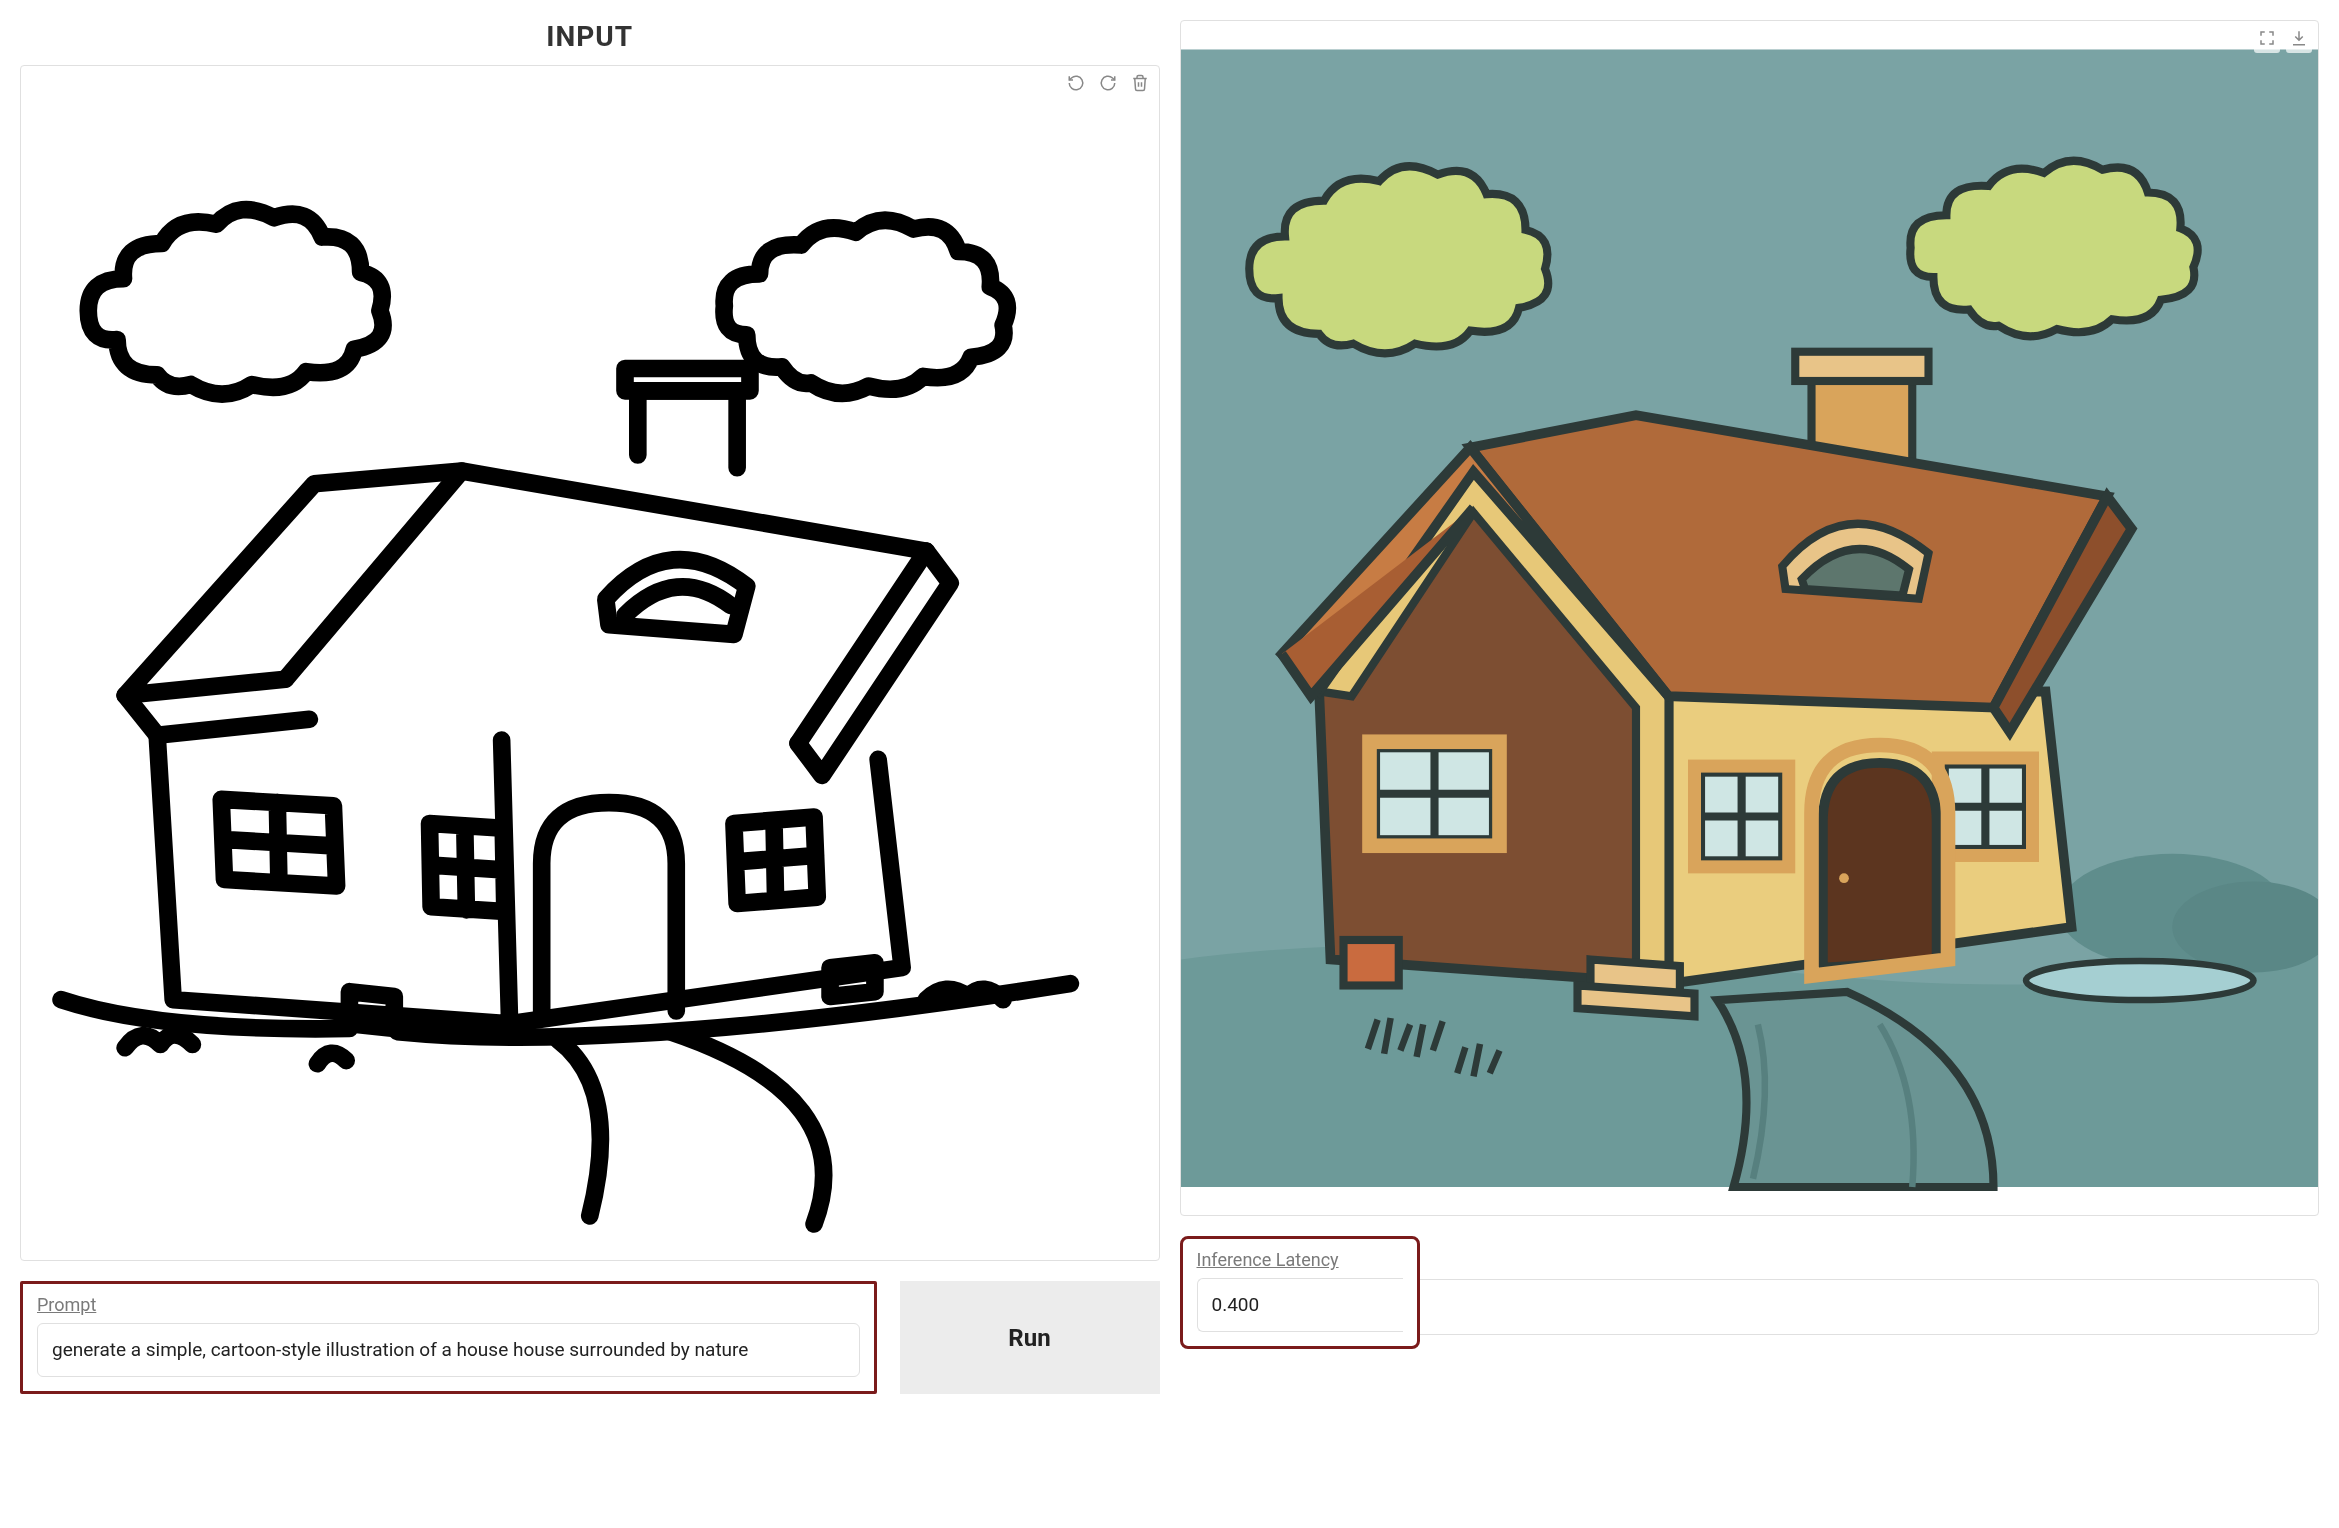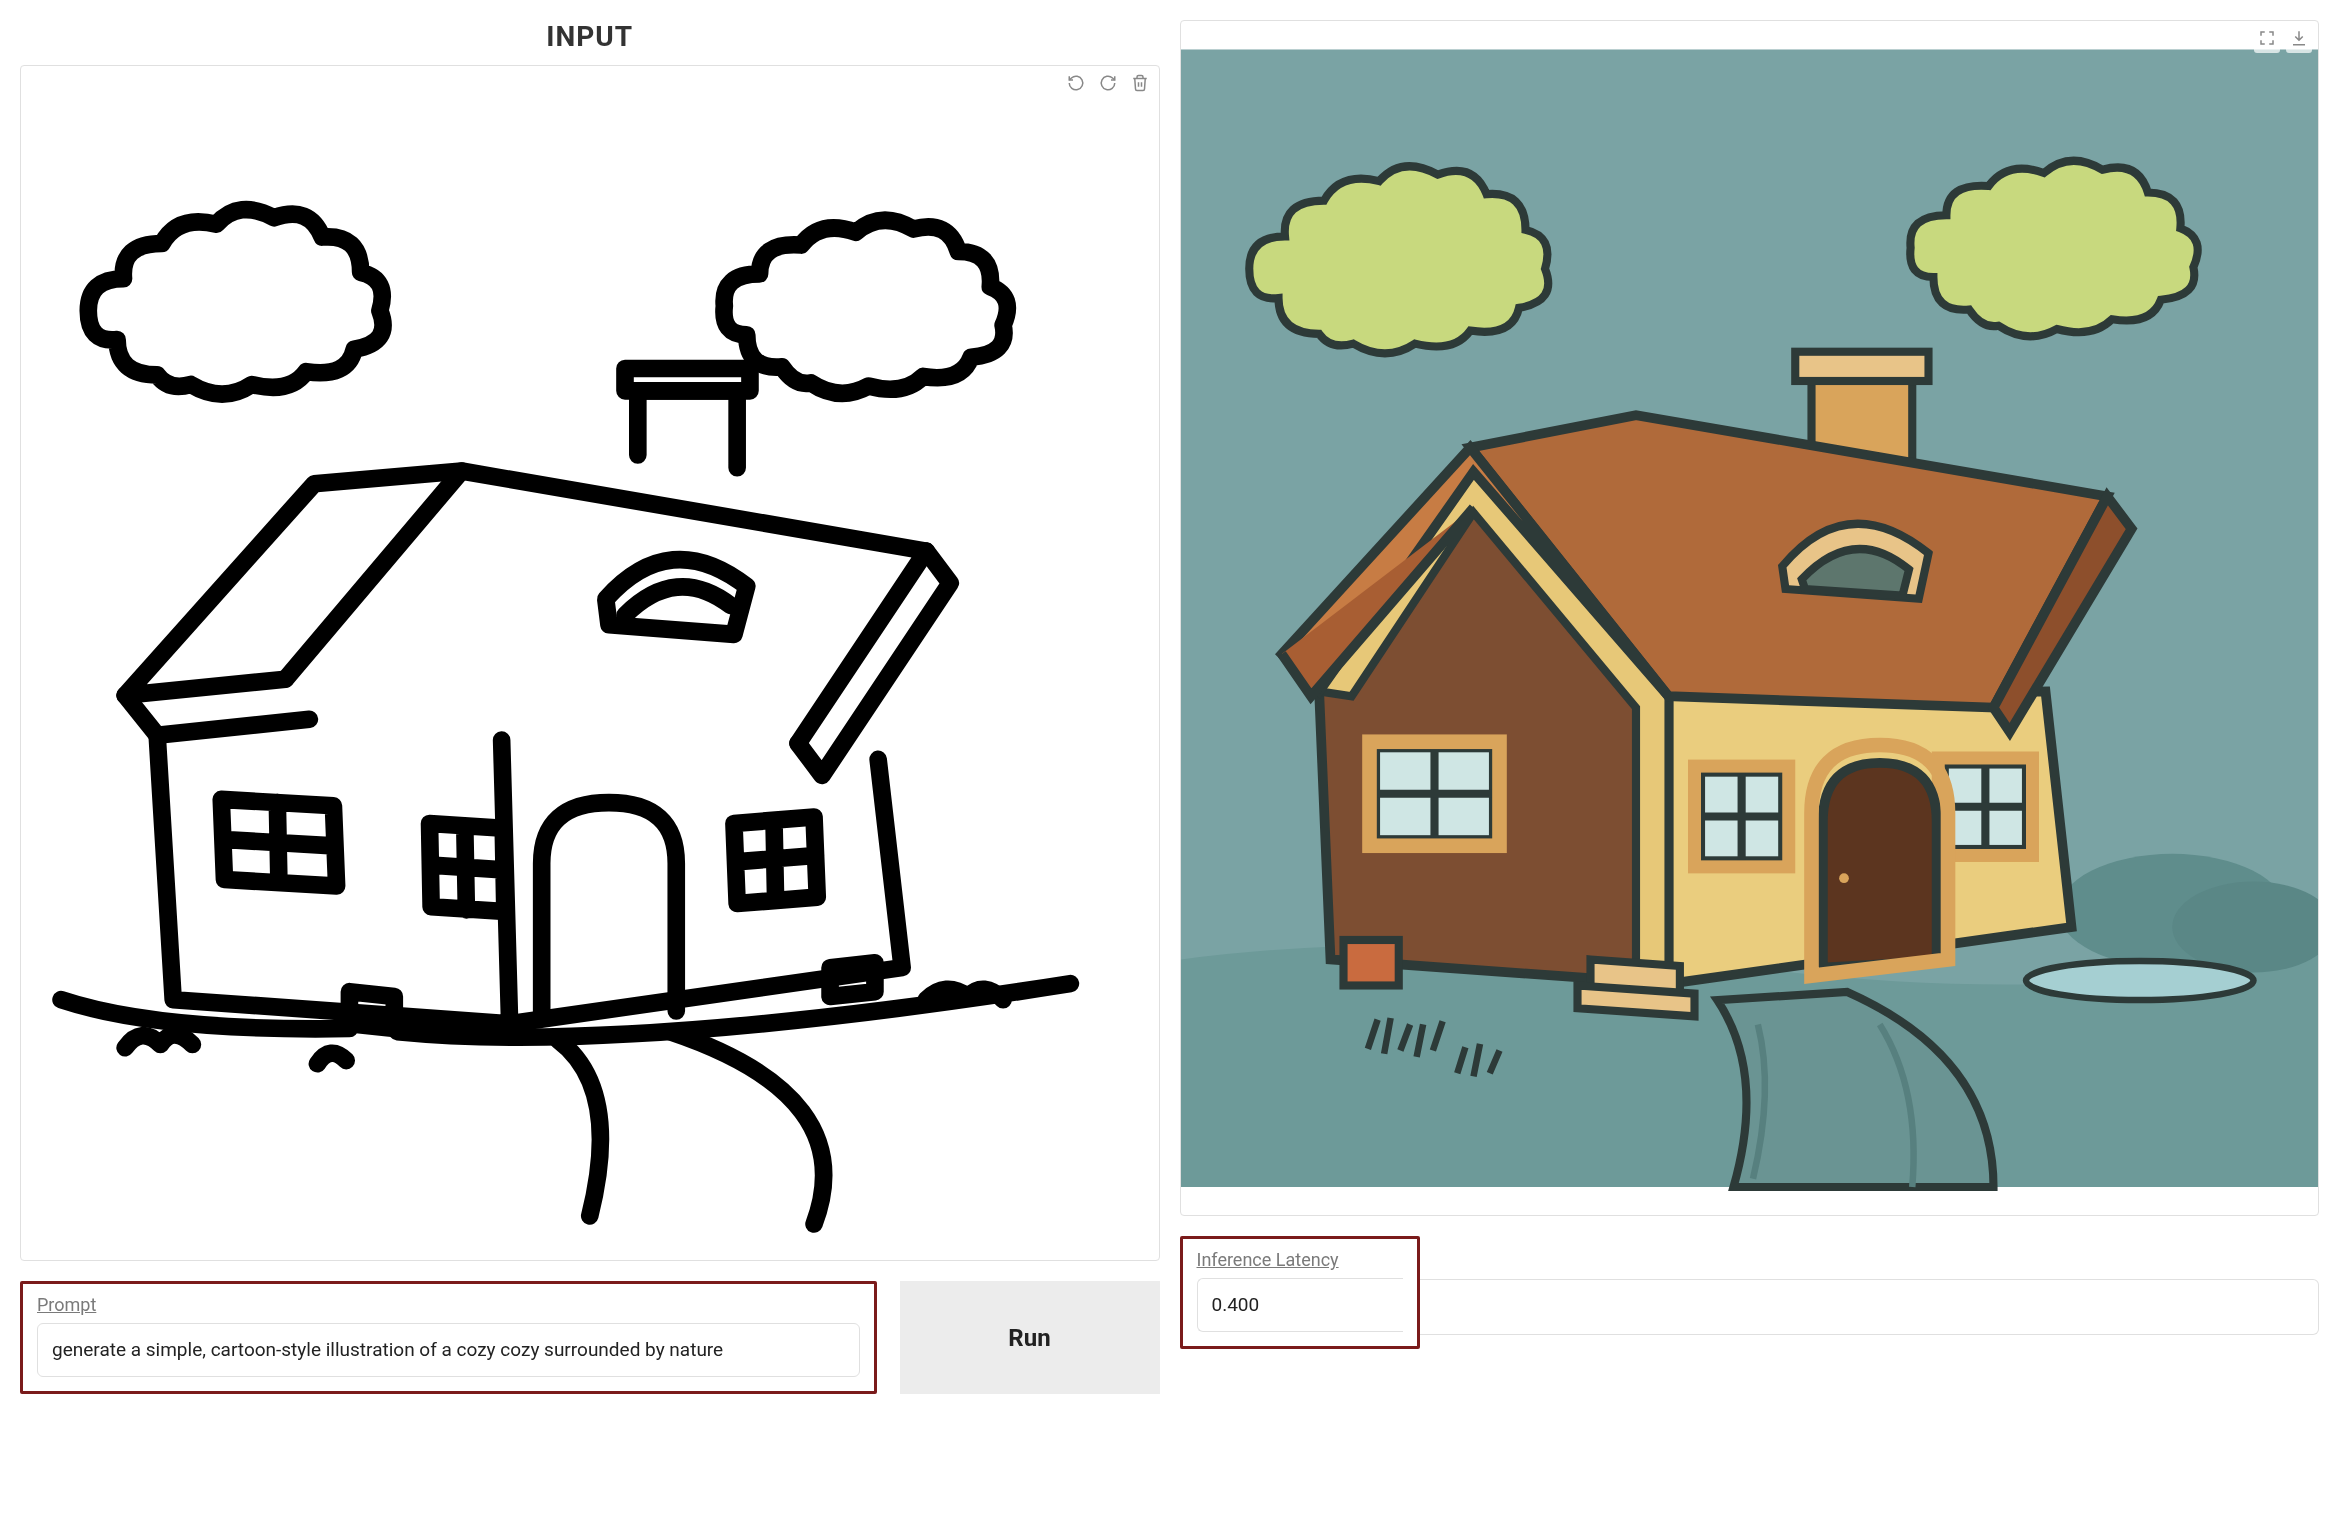--- a/index.html
+++ b/index.html
@@ -104,21 +104,21 @@
     display: flex;
     align-items: center;
     justify-content: center;
     border-radius: 0;
     cursor: pointer;
     margin-left: 8px;
   }
   .latency-block {
     border: 3px solid #7a1b1b;
     padding: 10px 14px 14px 14px;
-    border-radius: 2px;
+    border-radius: 8px;
     background: #fff;
     width: 240px;
   }
   .output-bottom {
     display: flex;
     gap: 0;
     margin-top: 20px;
     align-items: stretch;
   }
   .latency-rest {
@@ -212,21 +212,21 @@
             <path d="M60 590 q10 -14 22 -2 q8 -12 20 0 M180 600 q8 -12 18 -2 M560 560 q12 -12 26 -2 q10 -10 22 2"></path>
             <path d="M200 555 l28 3 l0 20 l-28 -3 z M500 540 l28 -3 l0 18 l-28 3 z"></path>
           </g>
         </svg>
       </div>
     </div>
 
     <div class="bottom-row">
       <div class="prompt-block">
         <div class="field-label">Prompt</div>
-        <div class="field-box">generate a simple, cartoon-style illustration of a cozy cozy surrounded by nature</div>
+        <div class="field-box">generate a simple, cartoon-style illustration of a house house surrounded by nature</div>
       </div>
       <div class="run-btn">
         <span>Run</span>
       </div>
     </div>
   </div>
 
   <div class="column">
 
     <div class="image-panel">

